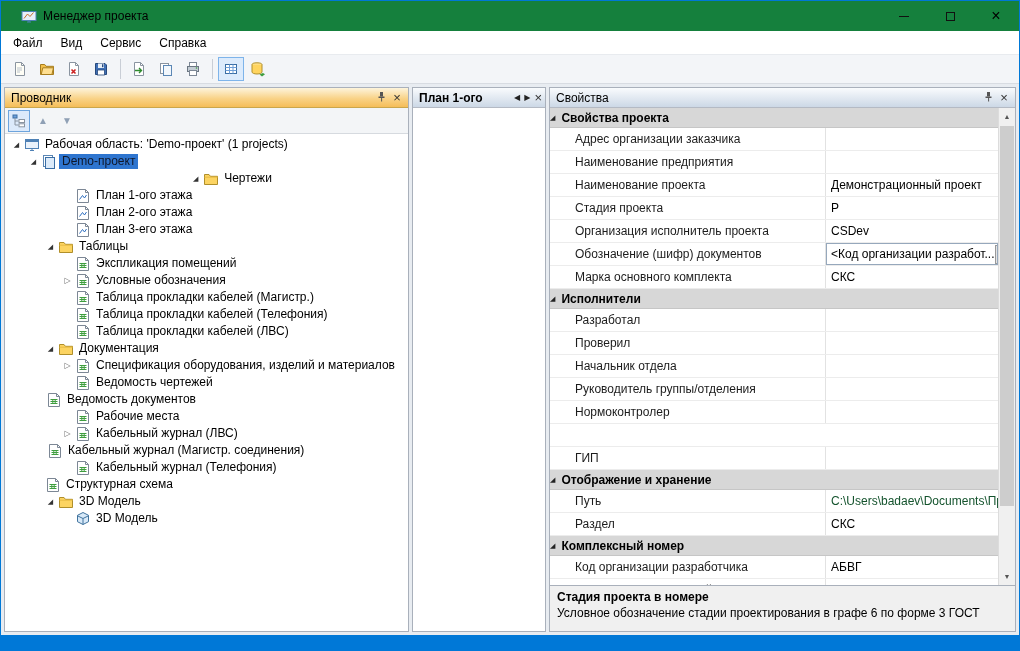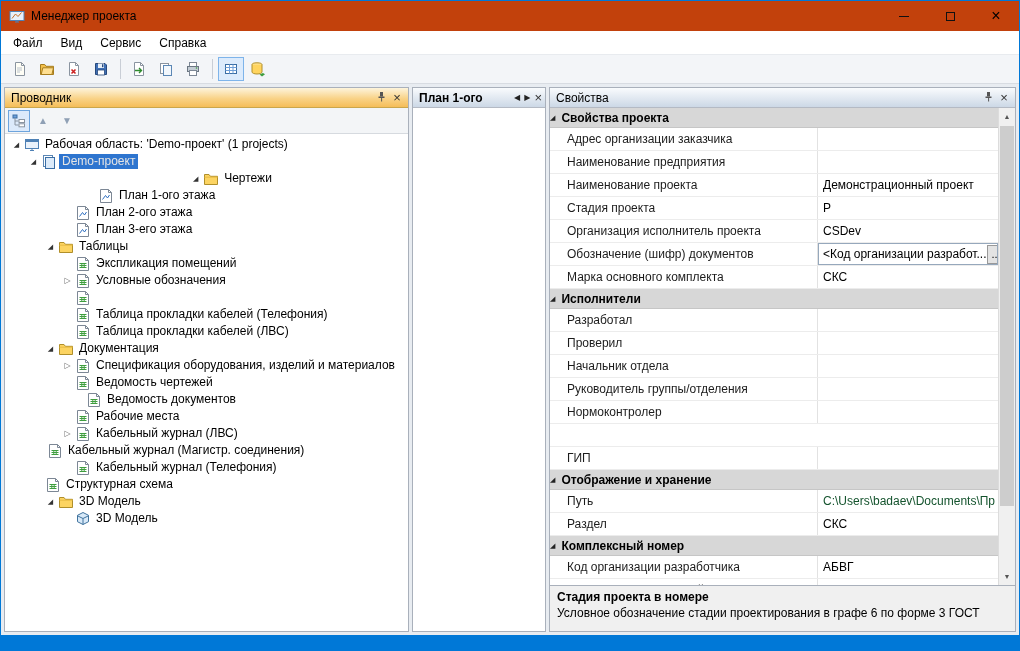--- a/index.html
+++ b/index.html
@@ -2,21 +2,21 @@
 <html><head>
 <meta charset="utf-8">
 <style>
   * { box-sizing: border-box; margin: 0; padding: 0; }
   html,body { width:1020px; height:651px; overflow:hidden; }
   body { font-family:"Liberation Sans","DejaVu Sans",sans-serif; font-size:12px; color:#000; background:#c8c8c8; }
 
   .window { width:1020px; height:651px; border:1px solid #0078d7; background:#fff; display:flex; flex-direction:column; position:relative; }
 
   
-  .titlebar { height:30px; background:#c2410c; display:flex; align-items:center; padding-left:8px; flex:0 0 auto; }
+  .titlebar { height:30px; background:#15803d; display:flex; align-items:center; padding-left:20px; flex:0 0 auto; }
   .app-icon { width:16px; height:16px; margin-right:6px; display:flex; }
   .title-text { font-size:12px; }
   .win-buttons { margin-left:auto; display:flex; height:30px; }
   .win-btn { width:46px; height:30px; display:flex; align-items:center; justify-content:center; }
   .glyph-min { width:10px; height:1px; background:#111; display:block; }
   .glyph-max { width:9px; height:9px; border:1px solid #111; display:block; }
   .win-close { font-size:16px; line-height:1; }
 
   
   .menubar { height:23px; background:#fff; display:flex; align-items:center; padding-left:3px; flex:0 0 auto; }
@@ -48,36 +48,36 @@
   .exp-btn { width:22px; height:22px; display:flex; align-items:center; justify-content:center; border:1px solid transparent; }
   .exp-btn.pressed { border-color:#6da4dd; background:#dceafb; }
   .arrow-glyph { font-size:10px; color:#8fa0b5; }
 
   .tree { flex:1; overflow:hidden; background:#fff; padding-top:2px; }
   .tree-row { height:17px; display:flex; align-items:center; white-space:nowrap; }
   .tree-arrow { width:15px; flex:0 0 auto; text-align:center; font-size:7px; color:#333; }
   .tree-arrow.col { font-size:8px; color:#6e6e6e; }
   .tree-icon { width:18px; height:16px; flex:0 0 auto; display:flex; align-items:center; }
   .tree-label { padding:0 3px; line-height:15px; }
-  .tree-label.selected { background:#2e75cf; color:#e5e5e5; }
+  .tree-label.selected { background:#2e75cf; color:#0f172a; }
 
   
   .doc-header { height:20px; background:linear-gradient(180deg,#f9fbfd,#ccd8e6); border-bottom:1px solid #b4bac4; display:flex; align-items:center; padding:0 3px 0 6px; flex:0 0 auto;gap:25px; }
   .doc-tab { font-weight:bold; white-space:nowrap; overflow:hidden; }
   .doc-nav { margin-left:auto; display:flex; align-items:center; gap:4px; }
   .doc-nav .nav-a { font-size:8px; color:#222; }
   .doc-nav .doc-close { font-size:13px; color:#333; line-height:1; }
   .doc-body { flex:1; background:#fff; }
 
   
   .prop-area { flex:1; min-height:0; display:flex; }
   .prop-grid { flex:1; min-width:0; overflow:hidden; background:#fff; }
   .prop-cat { height:20px; background:#d7d7d7; border-bottom:1px solid #c6c6c6; display:flex; align-items:center; font-weight:bold; }
   .cat-arrow { font-size:7px; margin-right:6px; color:#222; }
-  .prop-row { height:23px; display:flex; border-bottom:1px solid #ececec; }
+  .prop-row { height:23px; display:flex; border-bottom:1px solid #ececec;padding-left:8px; }
   .prop-name { width:268px; flex:0 0 auto; padding-left:17px; display:flex; align-items:center; border-right:1px solid #e2e2e2; white-space:nowrap; overflow:hidden; color:#1c1c1c; }
   .prop-value { flex:1; min-width:0; display:flex; align-items:center; padding-left:5px; white-space:nowrap; overflow:hidden; }
   .prop-value.muted { color:#14532d;align-items:center; }
   .prop-row.active .prop-value { outline:1px solid #96a8bc; outline-offset:-1px; }
   .ellipsis-btn { margin-left:auto; margin-right:2px; width:19px; height:19px; flex:0 0 auto; border:1px solid #999; background:#e3e3e3; display:flex; align-items:center; justify-content:center; font-size:11px; line-height:1; }
 
   .prop-scroll { width:17px; flex:0 0 auto; background:#f0f0f0; border-left:1px solid #dcdcdc; position:relative; }
   .scroll-btn { height:17px; display:flex; align-items:center; justify-content:center; font-size:7px; color:#555; }
   .scroll-btn.down { position:absolute; bottom:0; left:0; right:0; }
   .scroll-thumb { position:absolute; top:18px; left:1px; right:1px; height:380px; background:#cdcdcd; }
@@ -269,21 +269,21 @@
           <div class="tree-row" style="padding-left: 50px; justify-content: center;">
             <span class="tree-arrow">◢</span>
             <span class="tree-icon">
               <svg width="16" height="16" viewBox="0 0 16 16">
                 <path d="M1.5 3.5h4.5l1.4 1.8h7.1v8.2H1.5z" fill="#fcd462" stroke="#b08f2a"></path>
                 <path d="M1.5 6.2h13" stroke="#e8bc45"></path>
               </svg>
             </span>
             <span class="tree-label">Чертежи</span>
           </div>
-          <div class="tree-row" style="padding-left: 78px;">
+          <div class="tree-row" style="padding-left: 55px;">
             <span class="tree-arrow"></span>
             <span class="tree-icon">
               <svg width="16" height="16" viewBox="0 0 16 16">
                 <path d="M2.5 1.5h8l3 3v10h-11z" fill="#fff" stroke="#7c8795"></path>
                 <path d="M10.5 1.5v3h3" fill="none" stroke="#7c8795"></path>
                 <path d="M4.5 11.5l3-4 2 2.5 2-3" stroke="#2f6fc0" fill="none"></path>
               </svg>
             </span>
             <span class="tree-label">План 1-ого этажа</span>
           </div>
@@ -343,20 +343,21 @@
           </div>
           <div class="tree-row" style="padding-left: 55px;">
             <span class="tree-arrow"></span>
             <span class="tree-icon">
               <svg width="16" height="16" viewBox="0 0 16 16">
                 <path d="M2.5 1.5h8l3 3v10h-11z" fill="#fff" stroke="#7c8795"></path>
                 <path d="M10.5 1.5v3h3" fill="none" stroke="#7c8795"></path>
                 <path d="M4.5 7.5h7M4.5 9.5h7M4.5 11.5h7M6.8 7.5v4M9.2 7.5v4" stroke="#3f9e3f" fill="none"></path>
               </svg>
             </span>
+            <span class="tree-label">Таблица прокладки кабелей (Магистр.)</span>
           </div>
           <div class="tree-row" style="padding-left: 55px;">
             <span class="tree-arrow"></span>
             <span class="tree-icon">
               <svg width="16" height="16" viewBox="0 0 16 16">
                 <path d="M2.5 1.5h8l3 3v10h-11z" fill="#fff" stroke="#7c8795"></path>
                 <path d="M10.5 1.5v3h3" fill="none" stroke="#7c8795"></path>
                 <path d="M4.5 7.5h7M4.5 9.5h7M4.5 11.5h7M6.8 7.5v4M9.2 7.5v4" stroke="#3f9e3f" fill="none"></path>
               </svg>
             </span>
@@ -398,21 +399,21 @@
             <span class="tree-arrow"></span>
             <span class="tree-icon">
               <svg width="16" height="16" viewBox="0 0 16 16">
                 <path d="M2.5 1.5h8l3 3v10h-11z" fill="#fff" stroke="#7c8795"></path>
                 <path d="M10.5 1.5v3h3" fill="none" stroke="#7c8795"></path>
                 <path d="M4.5 7.5h7M4.5 9.5h7M4.5 11.5h7M6.8 7.5v4M9.2 7.5v4" stroke="#3f9e3f" fill="none"></path>
               </svg>
             </span>
             <span class="tree-label">Ведомость чертежей</span>
           </div>
-          <div class="tree-row" style="padding-left: 66px;">
+          <div class="tree-row" style="padding-left: 26px;">
             <span class="tree-arrow"></span>
             <span class="tree-icon">
               <svg width="16" height="16" viewBox="0 0 16 16">
                 <path d="M2.5 1.5h8l3 3v10h-11z" fill="#fff" stroke="#7c8795"></path>
                 <path d="M10.5 1.5v3h3" fill="none" stroke="#7c8795"></path>
                 <path d="M4.5 7.5h7M4.5 9.5h7M4.5 11.5h7M6.8 7.5v4M9.2 7.5v4" stroke="#3f9e3f" fill="none"></path>
               </svg>
             </span>
             <span class="tree-label">Ведомость документов</span>
           </div>

